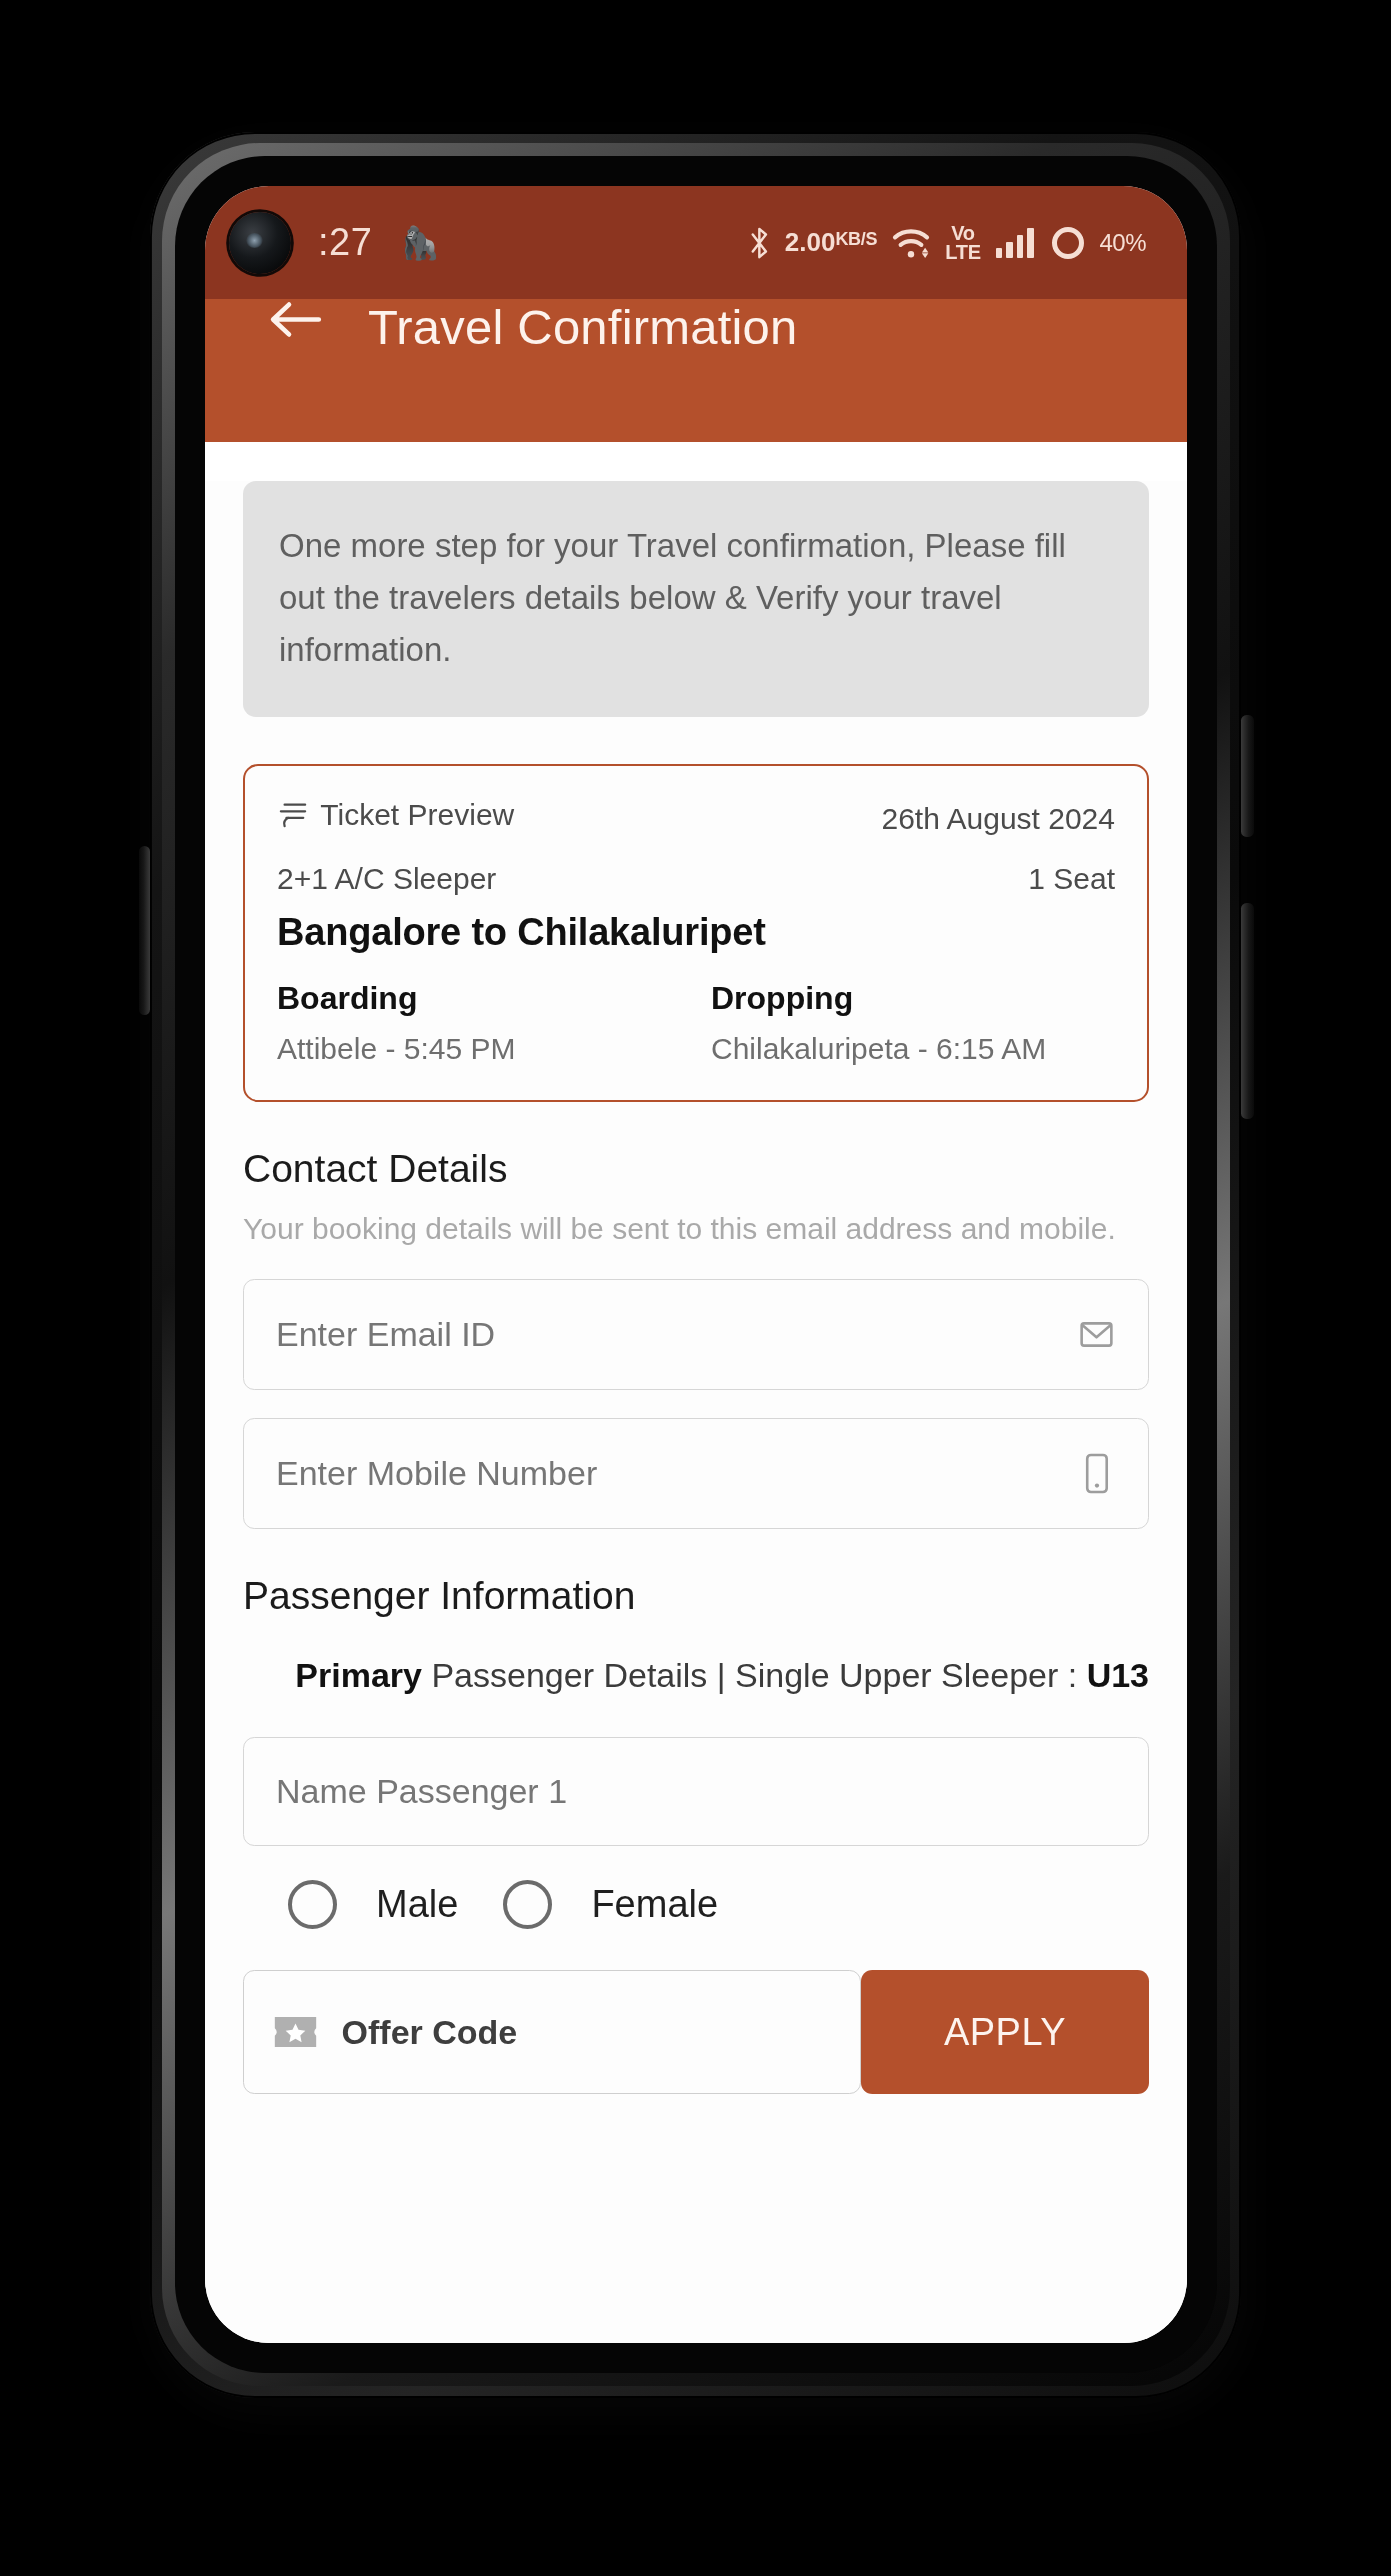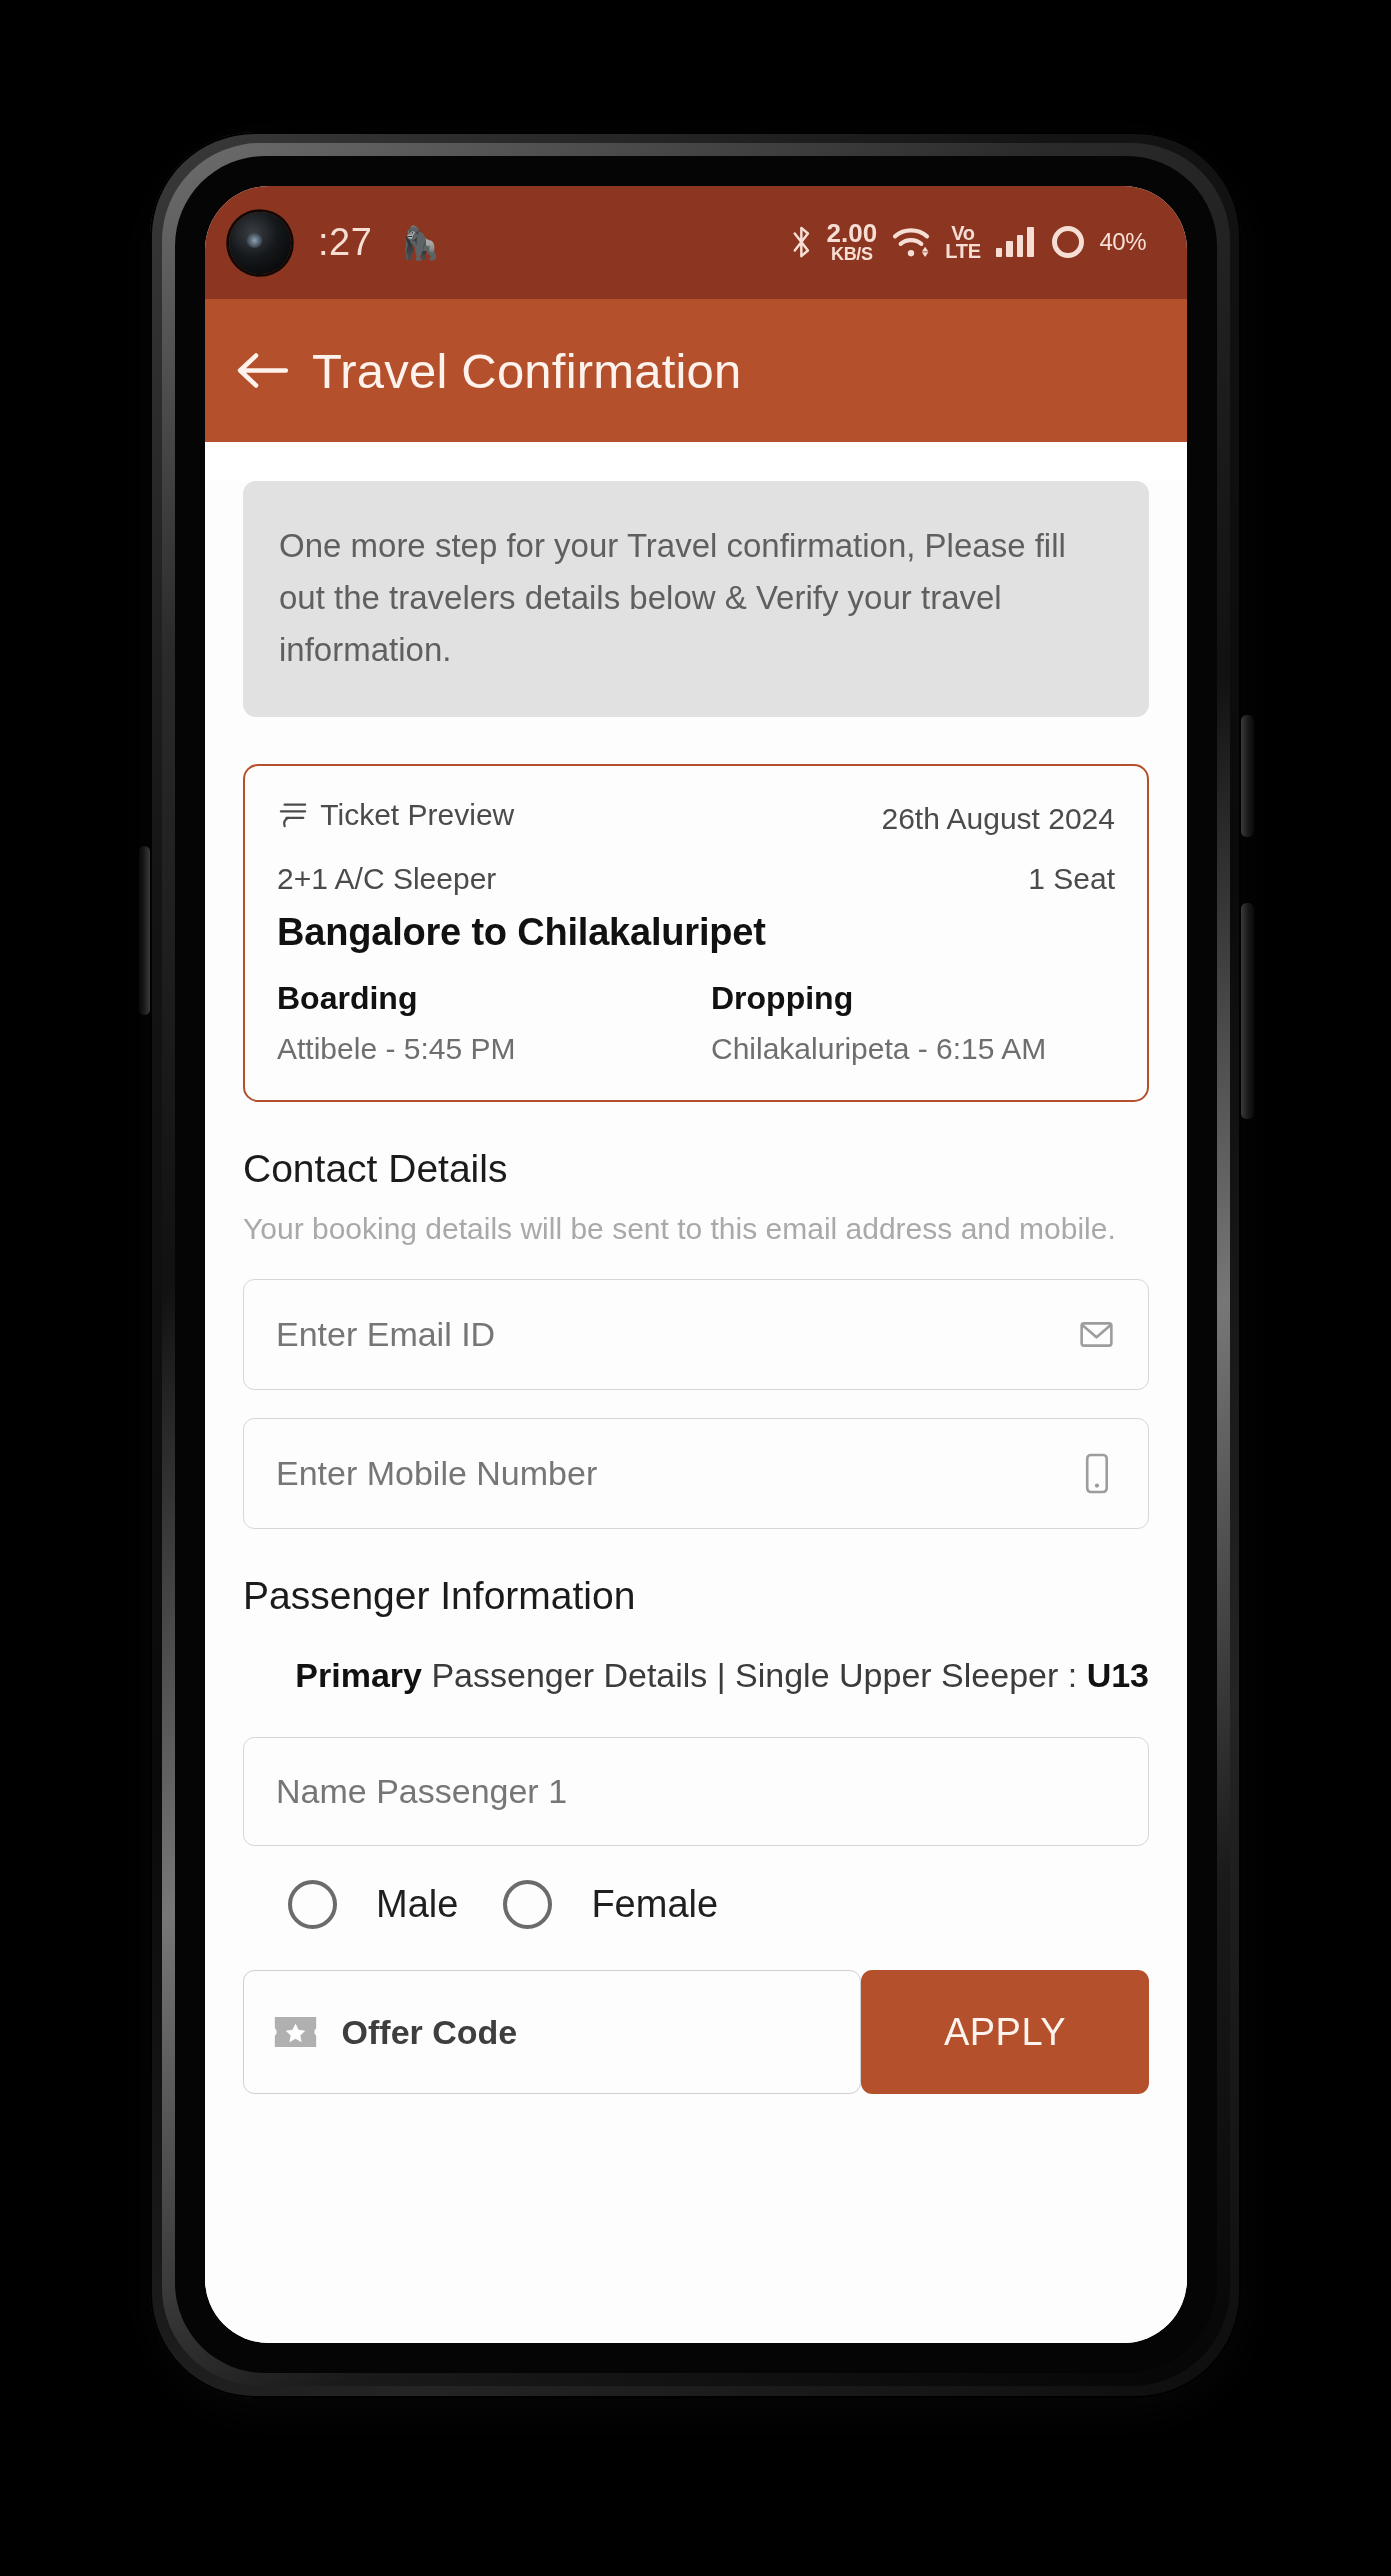--- a/index.html
+++ b/index.html
@@ -106,21 +106,21 @@
   }
   .sb-emoji { font-size: 32px; line-height: 1; }
   .sb-right {
     margin-left: auto;
     display: flex;
     align-items: center;
     gap: 15px;
   }
   .sb-bt { width: 20.7px; height: 32px; }
   .sb-kbs {
-    display: flex; flex-direction: column; align-items: center;
+    display: flex; flex-direction: row; align-items: flex-start;
     line-height: .92; font-weight: 700;
   }
   .sb-kbs .n { font-size: 26px; }
   .sb-kbs .u { font-size: 18px; letter-spacing: -0.3px; }
   .sb-wifi { width: 38px; height: 32px; }
   .sb-volte {
     display: flex; flex-direction: column; align-items: center;
     line-height: .92; font-weight: 700; font-size: 20px; letter-spacing: -0.2px;
   }
   .sb-sig { display: flex; align-items: flex-end; gap: 3.8px; height: 30px; }
@@ -151,23 +151,23 @@
     width: 17px; height: 15px; border-radius: 50%;
     background: radial-gradient(circle, #9fb3c4 0%, #4b5a66 55%, transparent 75%);
     opacity:.85;
   }
 
   
   .appbar {
     height: 143px;
     background: #b4502c;
     display: flex;
-    align-items: center;
-    padding-left: 30px;
-    gap: 22px;
+    align-items: flex-start;
+    padding-left: 63px;
+    gap: 45px;
   }
   .back-arrow { width: 55px; height: 41px; flex: none; }
   .appbar-title {
     color: #fdf2ec;
     font-size: 49px;
     font-weight: 400;
     letter-spacing: 0.2px;
   }
 
   

